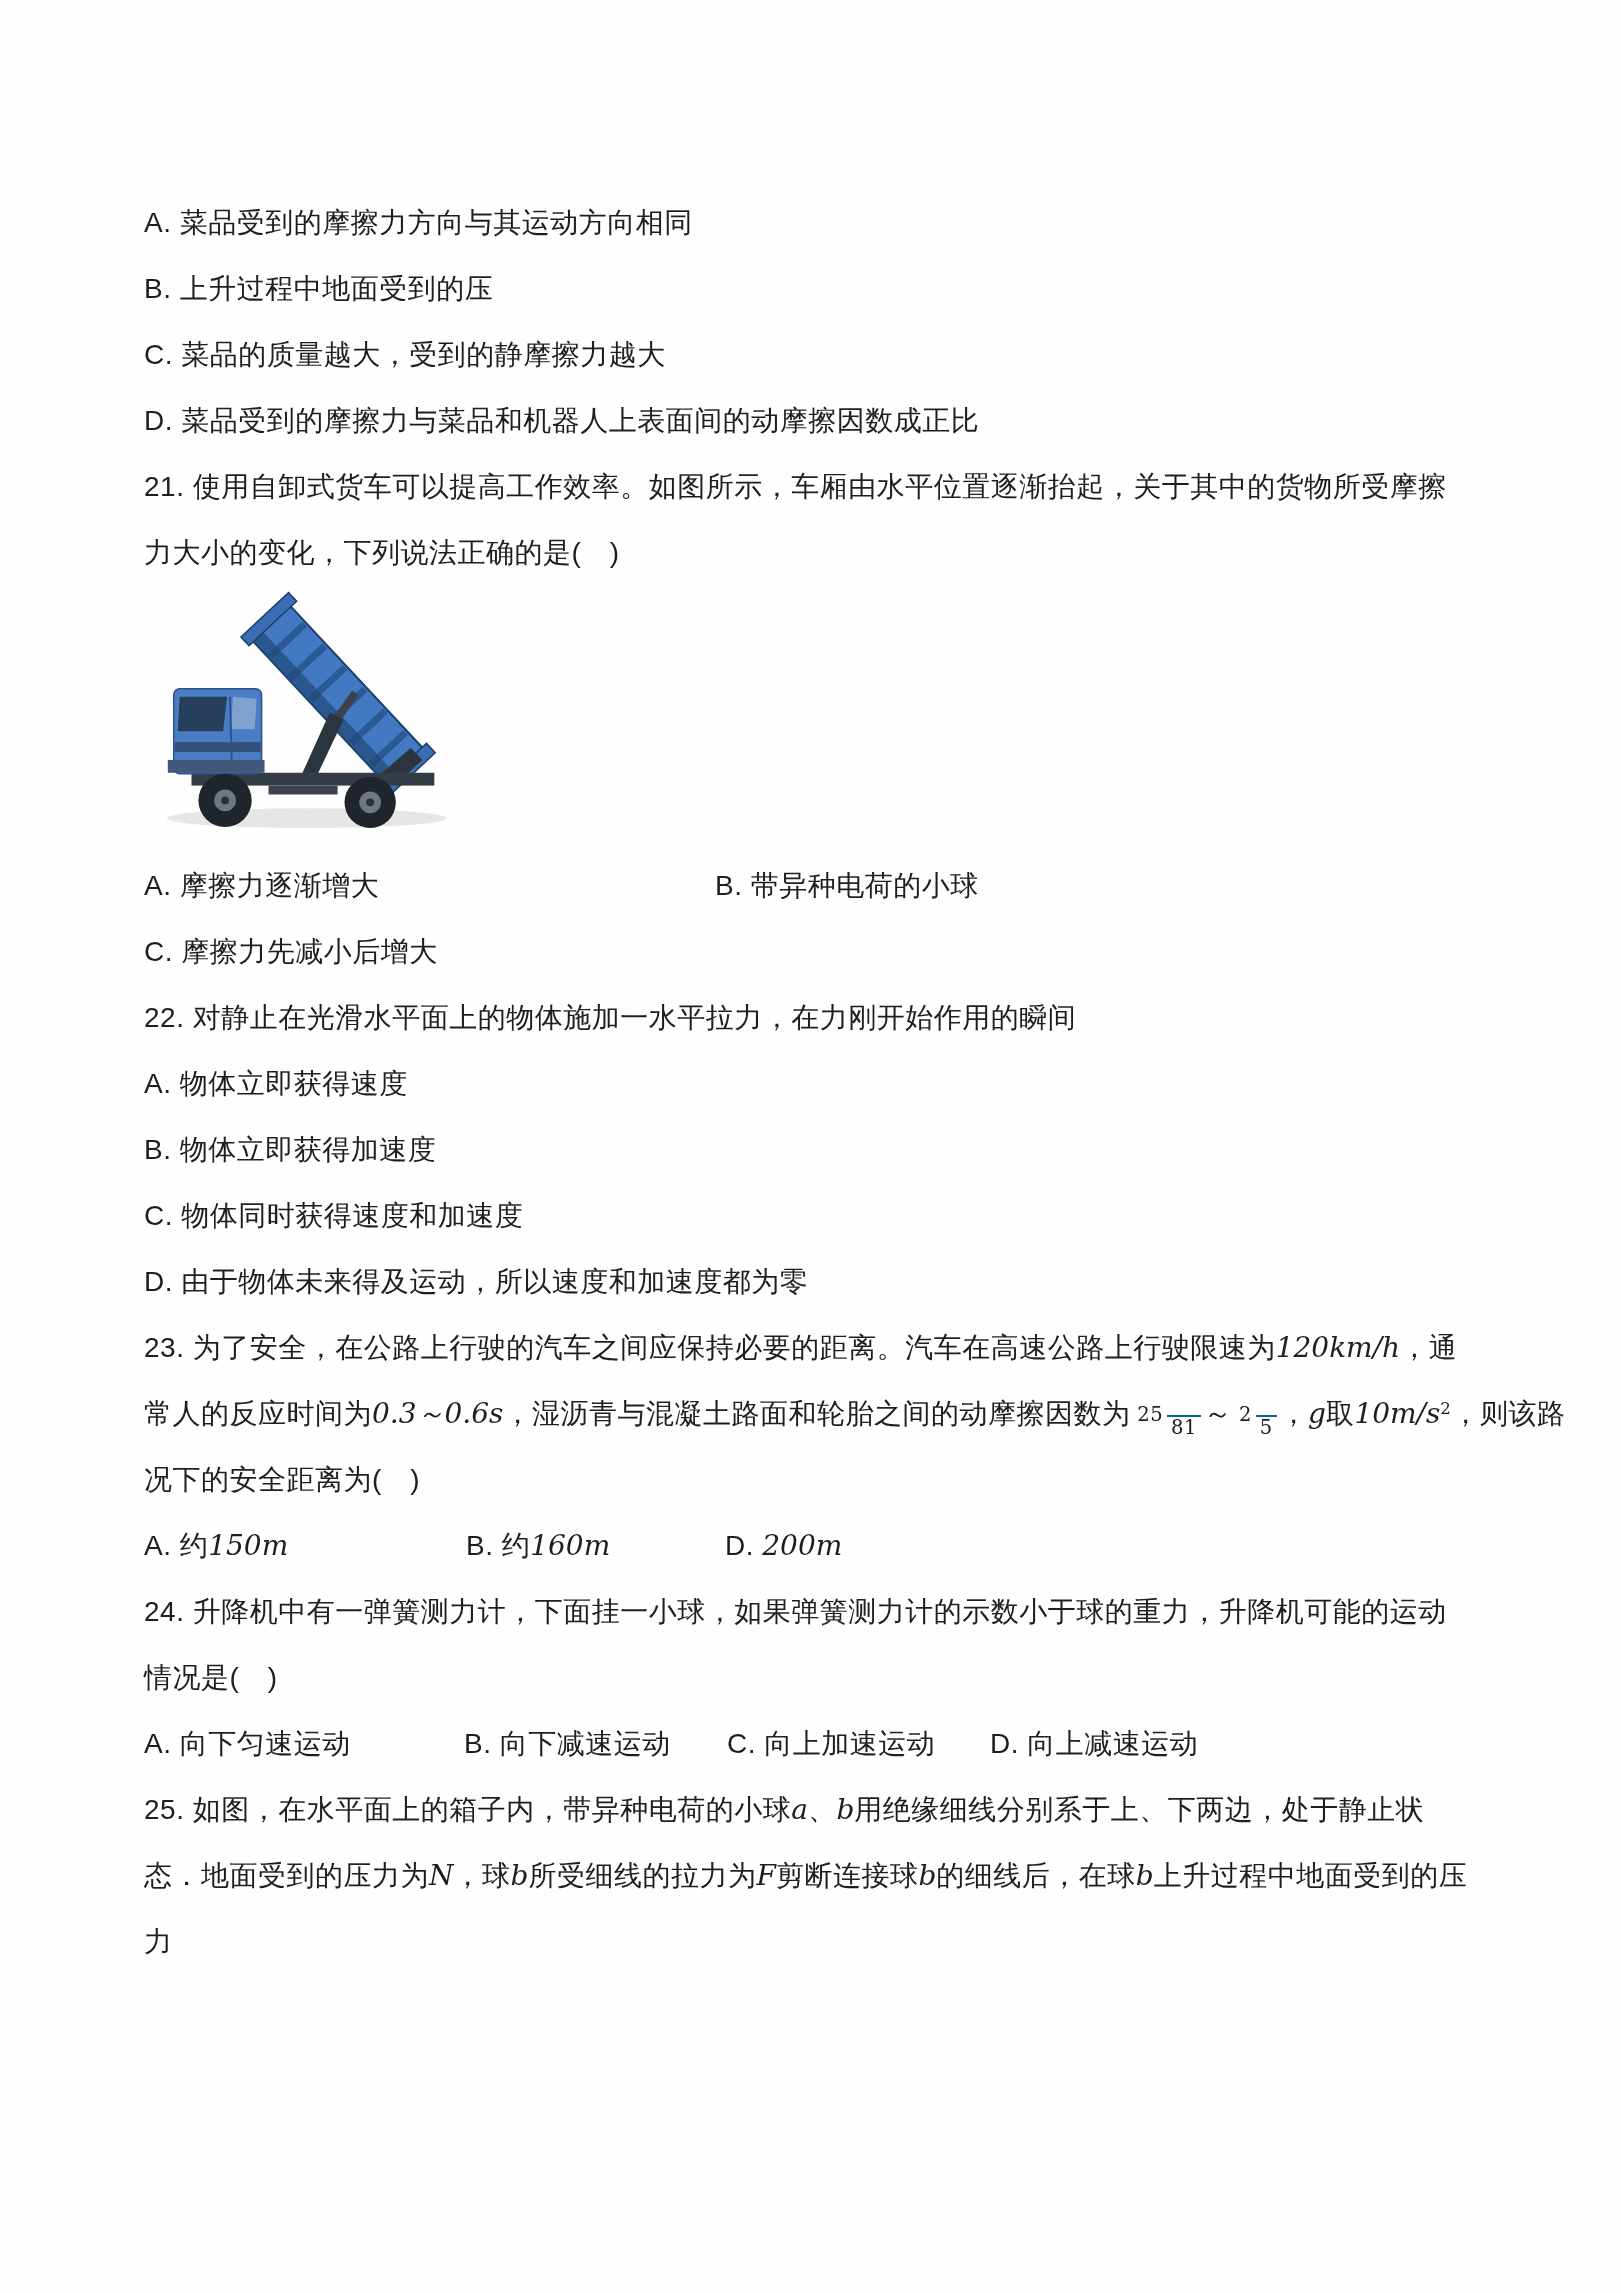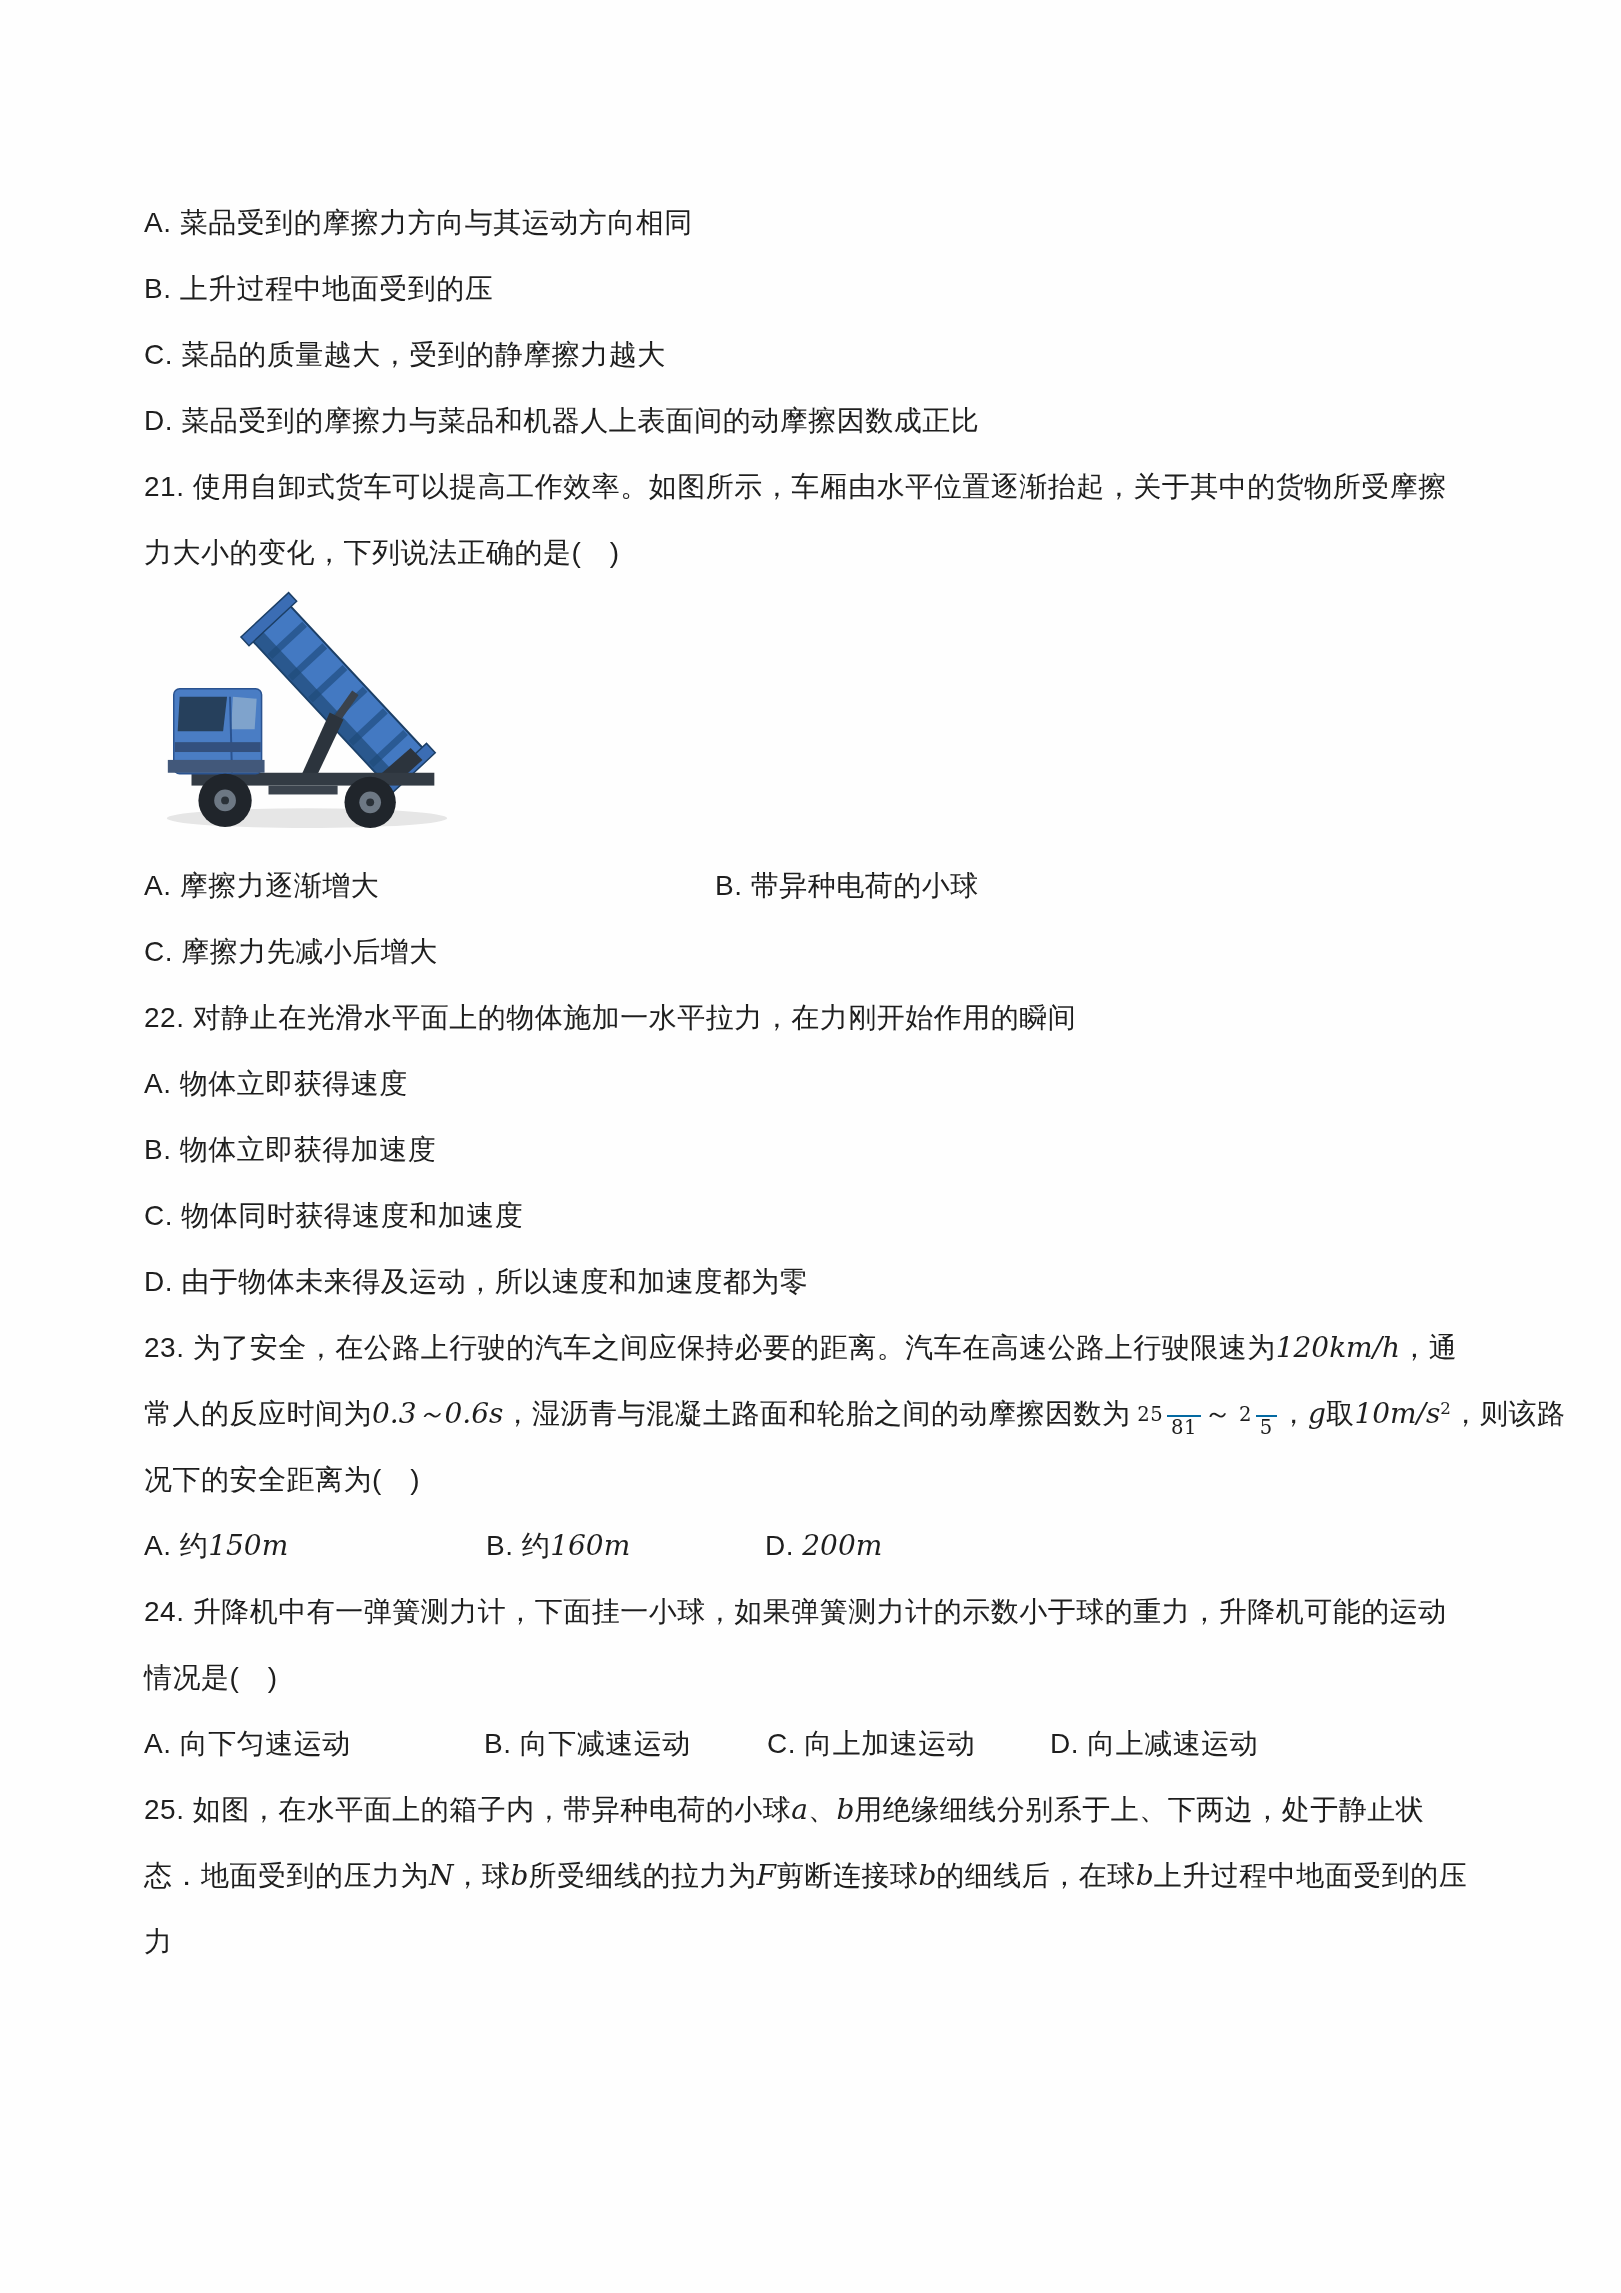--- a/index.html
+++ b/index.html
@@ -32,21 +32,21 @@
   .frac .fnum { padding:0 3.9px; }
   .frac .fden { padding:0 3.9px; border-top:2px solid #0369a1;margin-top:24px; }
   sup.msup {
     font-family:"DejaVu Serif","Liberation Serif",serif;
     font-size:16.7px; vertical-align:8.8px; line-height:0;
   }
   .opt-grid2 {
     display:grid; grid-template-columns:571px 1fr;
     font-size:28px; line-height:66px; letter-spacing:0.5px;
   }
-  .opt-row { display:flex; font-size:28px; line-height:66px; letter-spacing:0.5px;gap:20px; }
+  .opt-row { display:flex; font-size:28px; line-height:66px; letter-spacing:0.5px; }
   .opt-row .o1 { width:322px; }
   .opt-row .o2 { width:259px; }
   .opt-row .o3 { width:262px; }
   .opt-row .o4 { flex:1; }
   .opt-row.q24 .o1 { width:320px; }
   .opt-row.q24 .o2 { width:263px; }
   .opt-row.q24 .o3 { width:263px; }
   figure.truck-fig {
     margin:3.9px 0 0 9.8px; padding:0;
     width:314px; height:263px;

